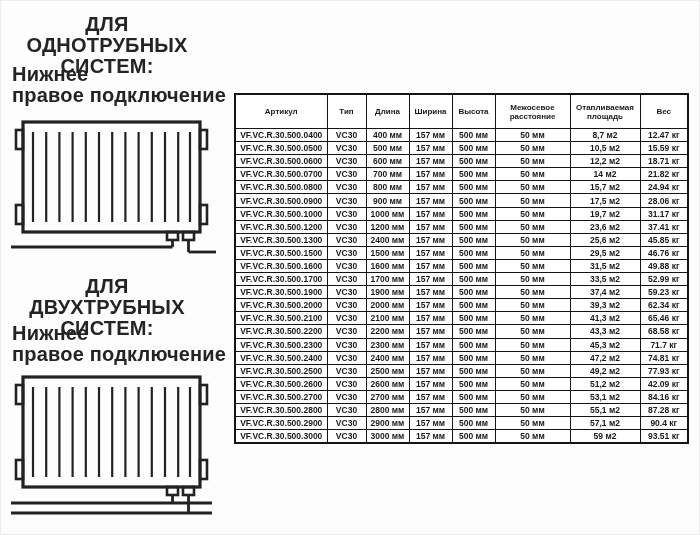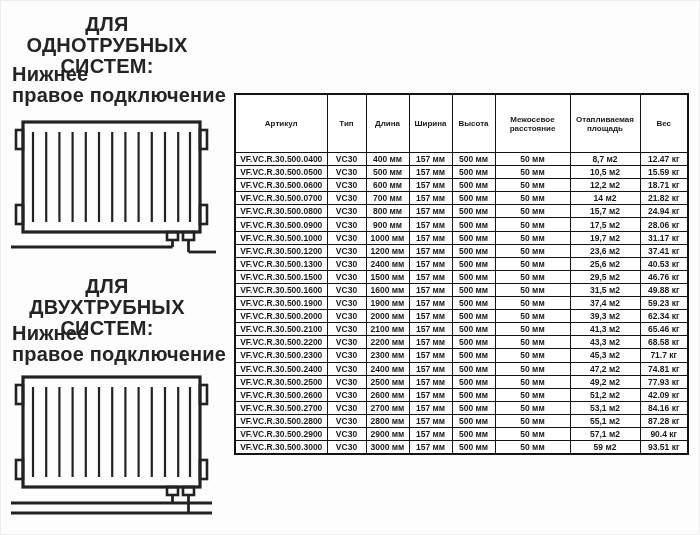--- a/index.html
+++ b/index.html
@@ -20,21 +20,21 @@
   }
   .diagram{position:absolute;left:8px;}
   svg line, svg rect{stroke:#222;fill:none;}
   table.spec{
     position:absolute;left:233px;top:92px;width:453px;
     border-collapse:collapse;table-layout:fixed;
     border:2px solid #141414;background:#fff;
   }
   table.spec th{
     border:1.5px solid #141414;font-weight:700;font-size:8px;line-height:9px;
-    padding:15px 2px;text-align:center;vertical-align:middle;height:27px;color:#1a1a1a;
+    padding:3px 2px;text-align:center;vertical-align:middle;height:27px;color:#1a1a1a;
   }
   table.spec td{
     border:1.5px solid #141414;font-weight:700;font-size:8.5px;line-height:10px;
     padding:0 1px;text-align:center;vertical-align:middle;height:12.1px;
     white-space:nowrap;overflow:hidden;color:#1a1a1a;
   }
 </style>
 </head>
 <body>
 
@@ -225,21 +225,21 @@
           <td>37.41 кг</td>
         </tr>
         <tr>
           <td>VF.VC.R.30.500.1300</td>
           <td>VC30</td>
           <td>2400 мм</td>
           <td>157 мм</td>
           <td>500 мм</td>
           <td>50 мм</td>
           <td>25,6 м2</td>
-          <td>40.53 кг</td>
+          <td>45.85 кг</td>
         </tr>
         <tr>
           <td>VF.VC.R.30.500.1500</td>
           <td>VC30</td>
           <td>1500 мм</td>
           <td>157 мм</td>
           <td>500 мм</td>
           <td>50 мм</td>
           <td>29,5 м2</td>
           <td>46.76 кг</td>
@@ -248,20 +248,30 @@
           <td>VF.VC.R.30.500.1600</td>
           <td>VC30</td>
           <td>1600 мм</td>
           <td>157 мм</td>
           <td>500 мм</td>
           <td>50 мм</td>
           <td>31,5 м2</td>
           <td>49.88 кг</td>
         </tr>
         <tr>
+          <td>VF.VC.R.30.500.1700</td>
+          <td>VC30</td>
+          <td>1700 мм</td>
+          <td>157 мм</td>
+          <td>500 мм</td>
+          <td>50 мм</td>
+          <td>33,5 м2</td>
+          <td>52.99 кг</td>
+        </tr>
+        <tr>
           <td>VF.VC.R.30.500.1900</td>
           <td>VC30</td>
           <td>1900 мм</td>
           <td>157 мм</td>
           <td>500 мм</td>
           <td>50 мм</td>
           <td>37,4 м2</td>
           <td>59.23 кг</td>
         </tr>
         <tr>

